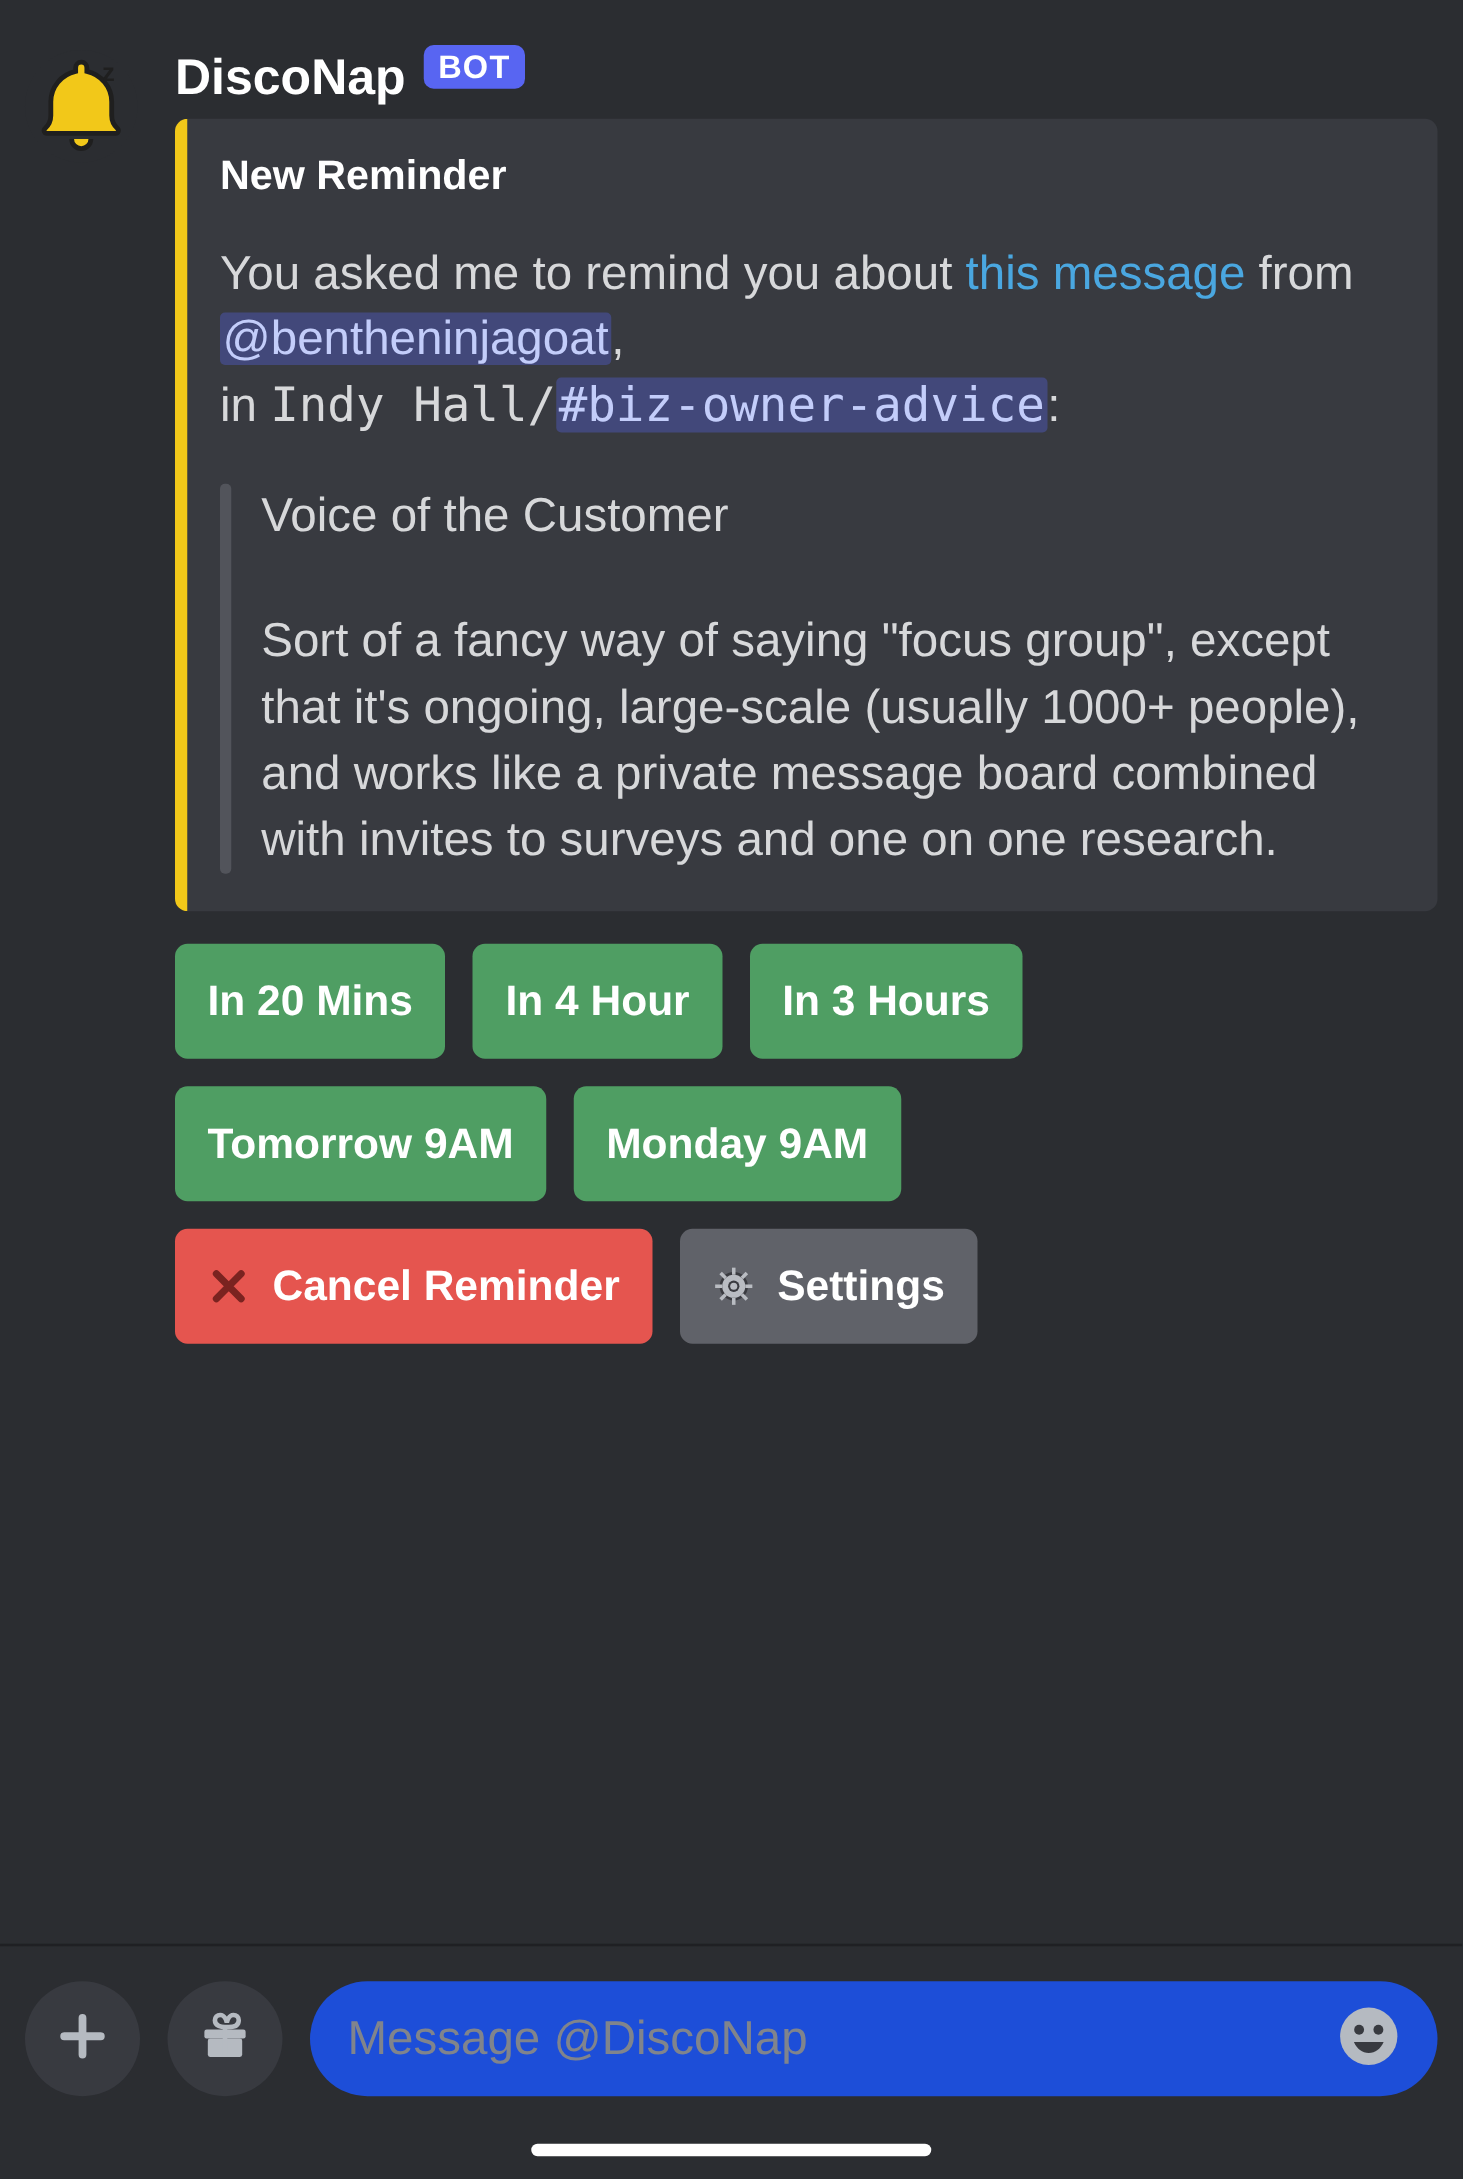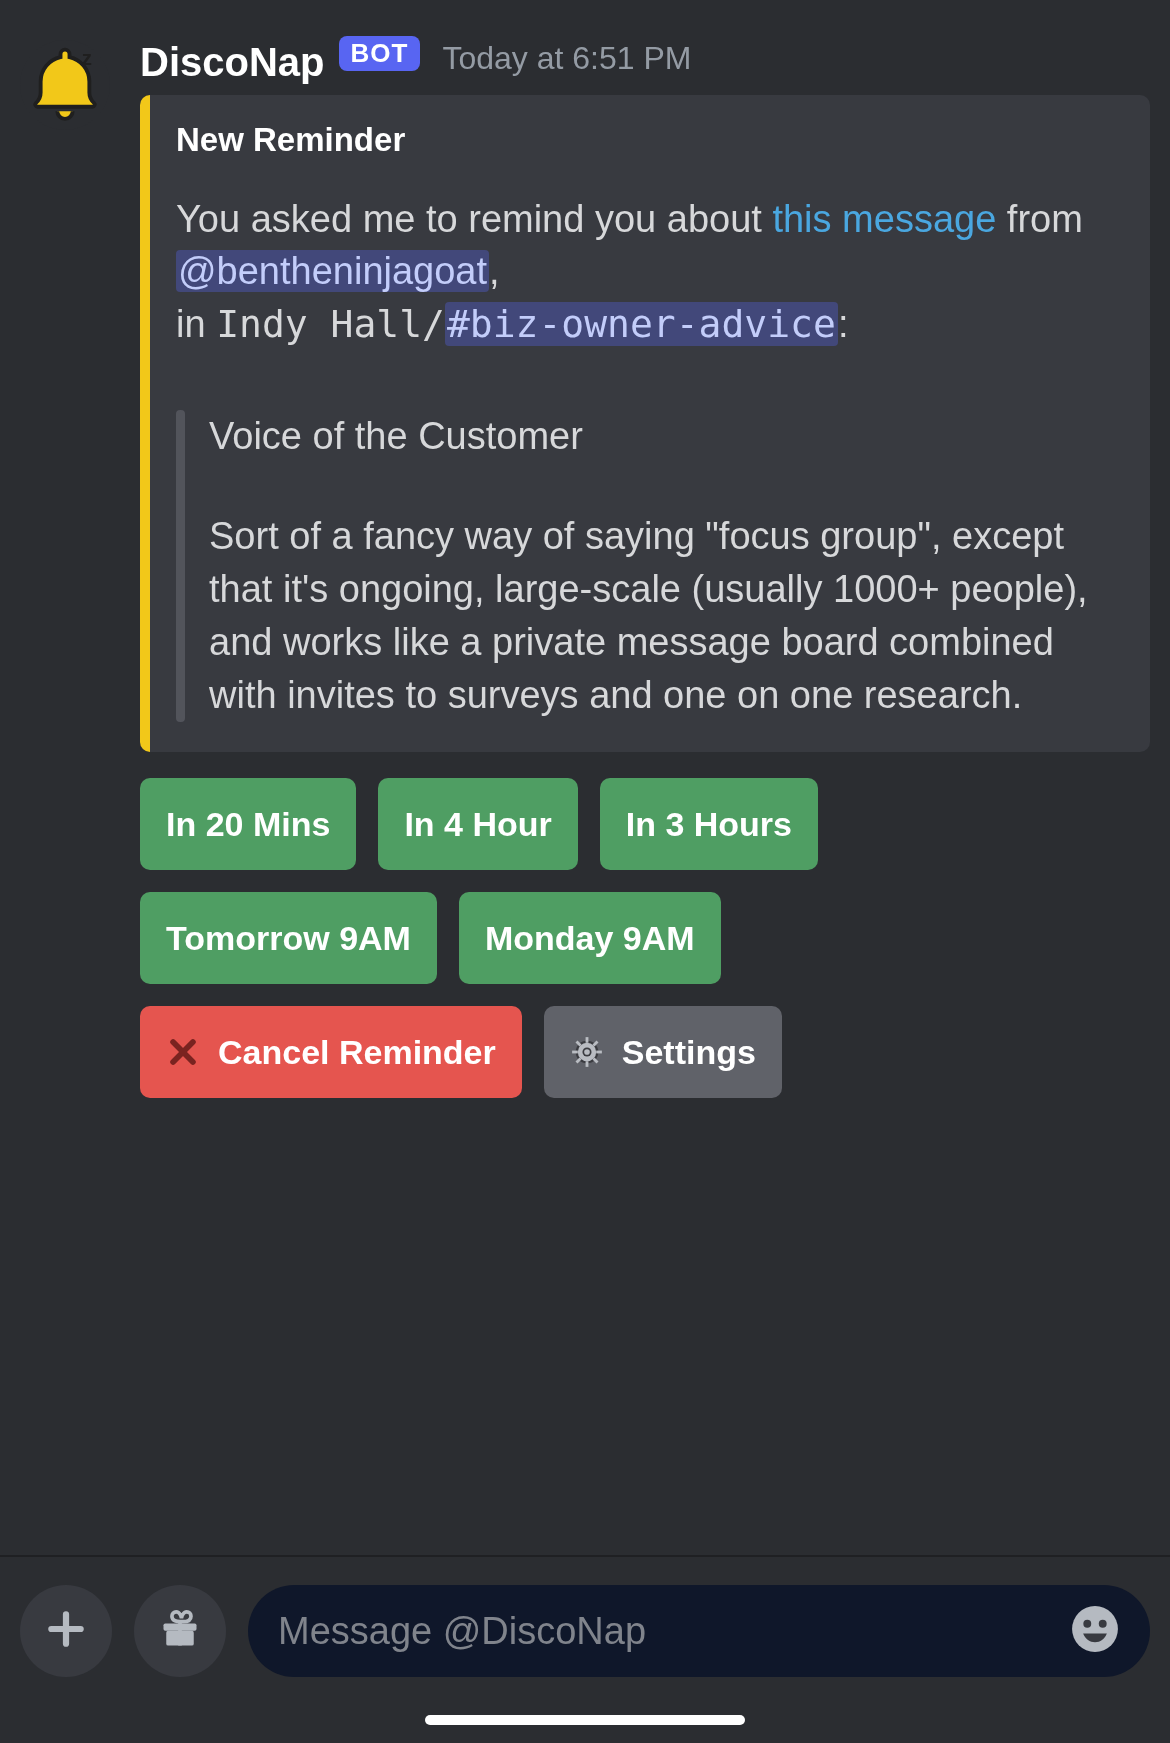--- a/index.html
+++ b/index.html
@@ -91,21 +91,21 @@
     border-radius: 4px;
     padding: 0 2px;
   }
   .embed-desc .mono {
     font-family: ui-monospace, SFMono-Regular, Menlo, Consolas, monospace;
   }
 
   .quote-block {
     display: flex;
     gap: 24px;
-    margin-top: 60px;
+    margin-top: 36px;
   }
   .quote-bar {
     width: 9px;
     background: #52545b;
     border-radius: 4px;
     flex-shrink: 0;
   }
   .quote-text {
     color: #d7d8da;
     font-size: 38px;
@@ -159,21 +159,21 @@
     align-items: center;
     justify-content: center;
     color: #b5bac1;
     cursor: pointer;
   }
   .circle-btn svg { width: 44px; height: 44px; }
 
   .input-pill {
     flex: 1;
     height: 92px;
-    background: #0f172a;
+    background: #1d4ed8;
     border-radius: 46px;
     display: flex;
     align-items: center;
     padding: 0 30px;
     gap: 20px;
   }
   .input-pill input {
     flex: 1;
     background: transparent;
     border: none;
@@ -213,21 +213,20 @@
           <path d="M26 54c0 3.3 2.7 6 6 6s6-2.7 6-6" fill="#f2c819" stroke="#1f1f1f" stroke-width="3"></path>
           <text x="45" y="18" font-size="16" font-weight="700" fill="#1f1f1f">z</text>
         </svg>
       </span>
     </div>
 
     <div class="message-body">
       <div class="msg-header">
         <span class="username">DiscoNap</span>
         <span class="bot-tag">BOT</span>
-        <span class="timestamp">Today at 6:51 PM</span>
       </div>
 
       <div class="embed">
         <div class="embed-title">New Reminder</div>
 
         <div class="embed-desc">
           <span>You asked me to remind you about </span><span class="link">this message</span><span> from </span><span class="mention">@bentheninjagoat</span><span>,</span><br>
           <span> in </span><span class="mono">Indy Hall</span><span class="mono">/</span><span class="channel mono">#biz-owner-advice</span><span>:</span>
 
           <div class="quote-block">

